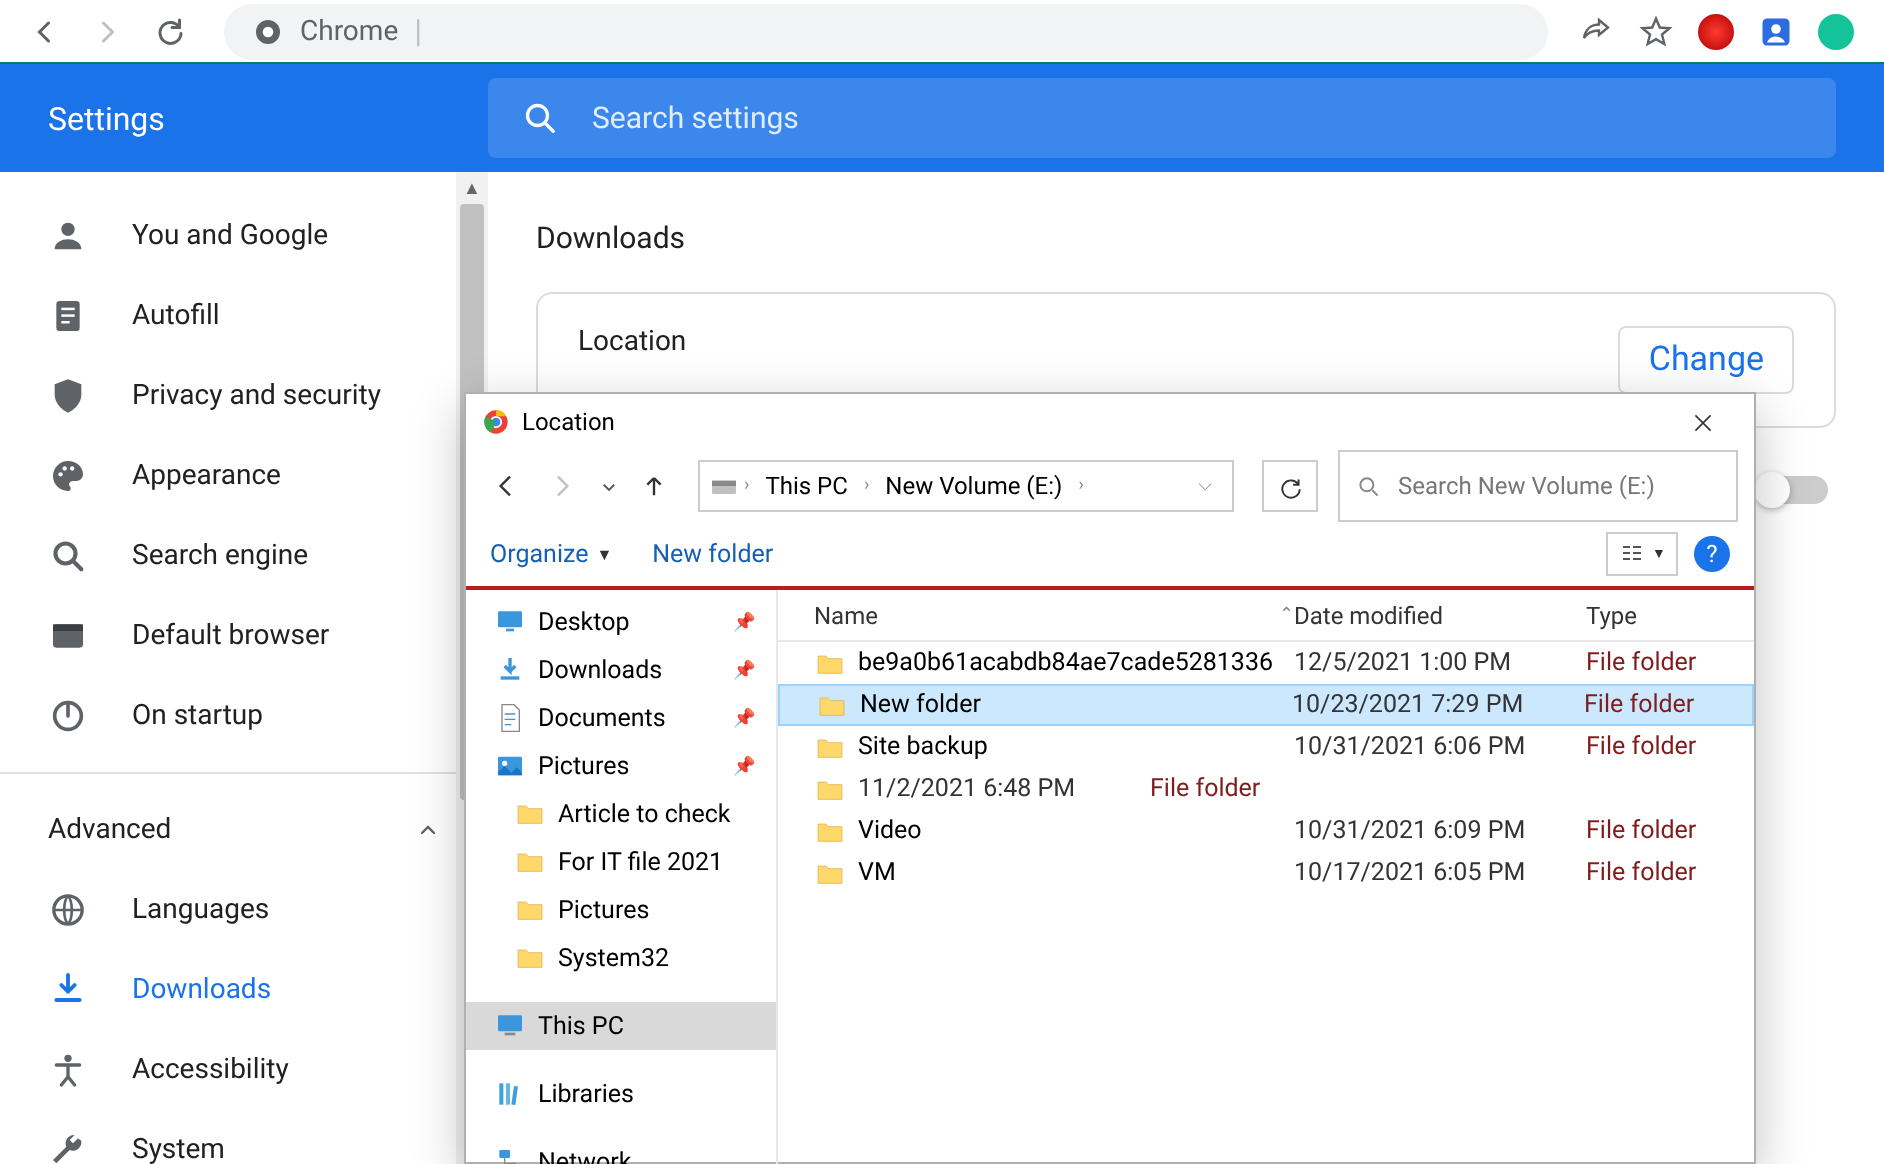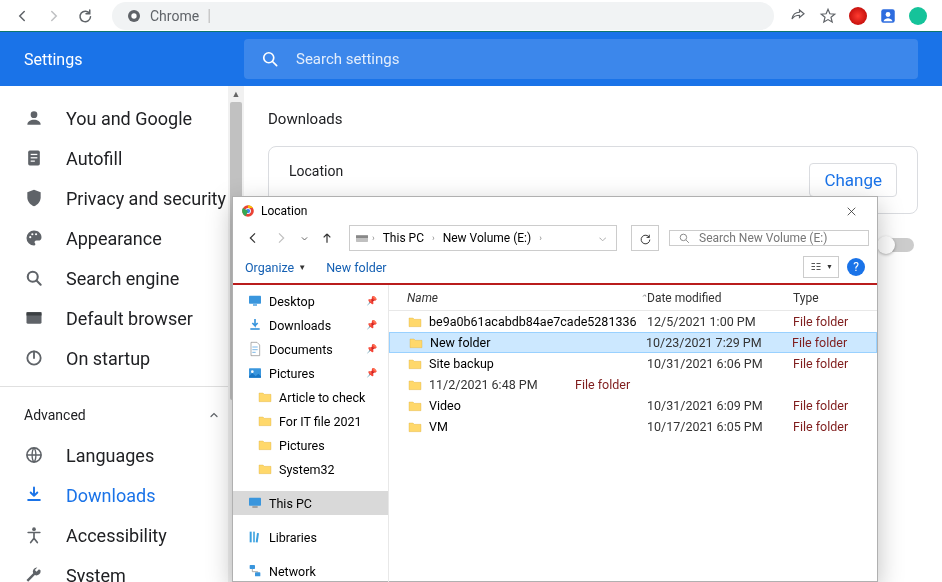--- a/index.html
+++ b/index.html
@@ -19,21 +19,21 @@
     
     .hdr { height:54px; background:#1a73e8; display:flex; align-items:center; color:#fff; }
     .hdr-title { font-size:16px; width:244px; padding-left:24px; }
     .search-box { flex:1; height:40px; margin-right:24px; background:rgba(255,255,255,0.15); border-radius:4px; display:flex; align-items:center; padding:0 16px; gap:16px; }
     .search-box input { background:transparent; border:none; outline:none; color:#fff; font-size:15px; flex:1; }
     .search-box input::placeholder { color:rgba(255,255,255,0.85); }
     
     
     .main { display:flex; height:calc(582px - 32px - 54px); }
     .sidebar { width:244px; padding-top:12px; position:relative; }
-    .sb-item { height:40px; display:flex; align-items:center; padding-left:24px; gap:22px; color:#202124; font-size:18px; cursor:pointer; border-radius:0 20px 20px 0; margin-right:16px; }
+    .sb-item { height:40px; display:flex; align-items:center; padding-left:24px; gap:22px; color:#202124; font-size:14px; cursor:pointer; border-radius:0 20px 20px 0; margin-right:16px; }
     .sb-item.active { color:#1a73e8; }
     .sb-item svg { width:20px; height:20px; flex-shrink:0; }
     .sb-sep { height:1px; background:#e0e0e0; margin:8px 0 8px 0; }
     .sb-adv { height:40px; display:flex; align-items:center; justify-content:space-between; padding:0 24px; font-size:14px; cursor:pointer; color:#202124; }
     .scrollbar-v { width:16px; background:#f1f1f1; position:absolute; right:0; top:0; bottom:0; }
     .sb-thumb { position:absolute; top:2px; left:2px; right:2px; height:10px; background:#c1c1c1; border-radius:2px; }
     .sb-arrow { position:absolute; left:0; right:0; height:16px; display:flex; align-items:center; justify-content:center; color:#666; font-size:9px; }
     .content { flex:1; padding:24px 24px 0 24px; position:relative; background:#fff; }
     .sect-title { font-size:15px; color:#202124; margin-bottom:18px; }
     .card { border:1px solid #dadce0; border-radius:8px; padding:16px 20px; display:flex; justify-content:space-between; align-items:flex-start; }
@@ -47,37 +47,37 @@
     .dlg-title { height:30px; display:flex; align-items:center; justify-content:space-between; padding:0 4px 0 8px; }
     .dlg-title-left { display:flex; align-items:center; gap:6px; font-size:12px; }
     .dlg-close { width:44px; height:28px; display:flex; align-items:center; justify-content:center; cursor:pointer; }
     .dlg-nav { height:38px; display:flex; align-items:center; padding:0 8px; gap:4px; }
     .nav-btn { width:24px; height:24px; display:flex; align-items:center; justify-content:center; color:#555; cursor:pointer; }
     .nav-btn.dis { color:#c0c0c0; }
     .crumb-box { flex:1; height:26px; border:1px solid #ccc; display:flex; align-items:center; padding:0 4px; font-size:12px; gap:2px; margin:0 6px; }
     .crumb { padding:0 6px; cursor:pointer; }
     .crumb-sep { color:#888; font-size:9px; }
     .refresh-btn { width:28px; height:26px; border:1px solid #ccc; display:flex; align-items:center; justify-content:center; cursor:pointer; margin-left:4px; }
-    .dlg-search { width:200px; height:16px; border:1px solid #ccc; display:flex; align-items:center; padding:0 8px; gap:8px; font-size:12px; color:#777; margin-left:6px; }
+    .dlg-search { width:200px; height:36px; border:1px solid #ccc; display:flex; align-items:center; padding:0 8px; gap:8px; font-size:12px; color:#777; margin-left:6px; }
     .dlg-tools { height:34px; display:flex; align-items:center; justify-content:space-between; padding:16px 12px; border-bottom:2px solid #b91c1c; }
     .dlg-tools-left { display:flex; gap:20px; align-items:center; }
     .tool { font-size:12.5px; color:#1560b3; cursor:pointer; display:flex; align-items:center; gap:4px; }
     .dlg-tools-right { display:flex; gap:8px; align-items:center; }
     .view-btn { width:36px; height:22px; border:1px solid #ccc; display:flex; align-items:center; justify-content:center; cursor:pointer; }
     .help { width:18px; height:18px; border-radius:50%; background:#1a73e8; color:#fff; font-size:12px; display:flex; align-items:center; justify-content:center; cursor:pointer; }
     .dlg-body { flex:1; display:flex; }
     .tree { width:156px; border-right:1px solid #e8e8e8; padding:4px 0; overflow:hidden; font-size:12.5px; }
     .tree-item { height:24px; display:flex; align-items:center; gap:6px; padding-left:14px; cursor:pointer; }
     .tree-item.ind2 { padding-left:24px; }
     .tree-item.sel { background:#d9d9d9; }
     .pin { color:#888; font-size:9px; margin-left:auto; margin-right:10px; }
     .ticon { width:16px; height:16px; flex-shrink:0; }
     .files { flex:1; display:flex; flex-direction:column; }
     .fhead { height:26px; display:flex; align-items:center; border-bottom:1px solid #e8e8e8; font-size:12px; color:#333; }
-    .fcol-name { flex:1; padding-left:18px; display:flex; align-items:center; justify-content:center; gap:8px;font-style:italic; }
+    .fcol-name { flex:1; padding-left:18px; display:flex; align-items:center; justify-content:center; gap:8px; }
     .fcol-name span:first-child { margin-right:auto; }
     .fcol-date { width:146px; }
     .fcol-type { width:84px; }
     .frow { height:21px; display:flex; align-items:center; font-size:12.5px; cursor:pointer; }
     .frow.sel { background:#cce8ff; border:1px solid #99d1ff; }
     .frow .ficon { width:16px; height:16px; margin:0 6px 0 18px; }
     .frow .fname { flex:1; }
     .frow .fdate { width:146px; color:#333; }
     .frow .ftype { width:84px; color:#7f1d1d; }
     .folder-icon { fill:#ffd86b; stroke:#d9a93a; stroke-width:0.5; }

